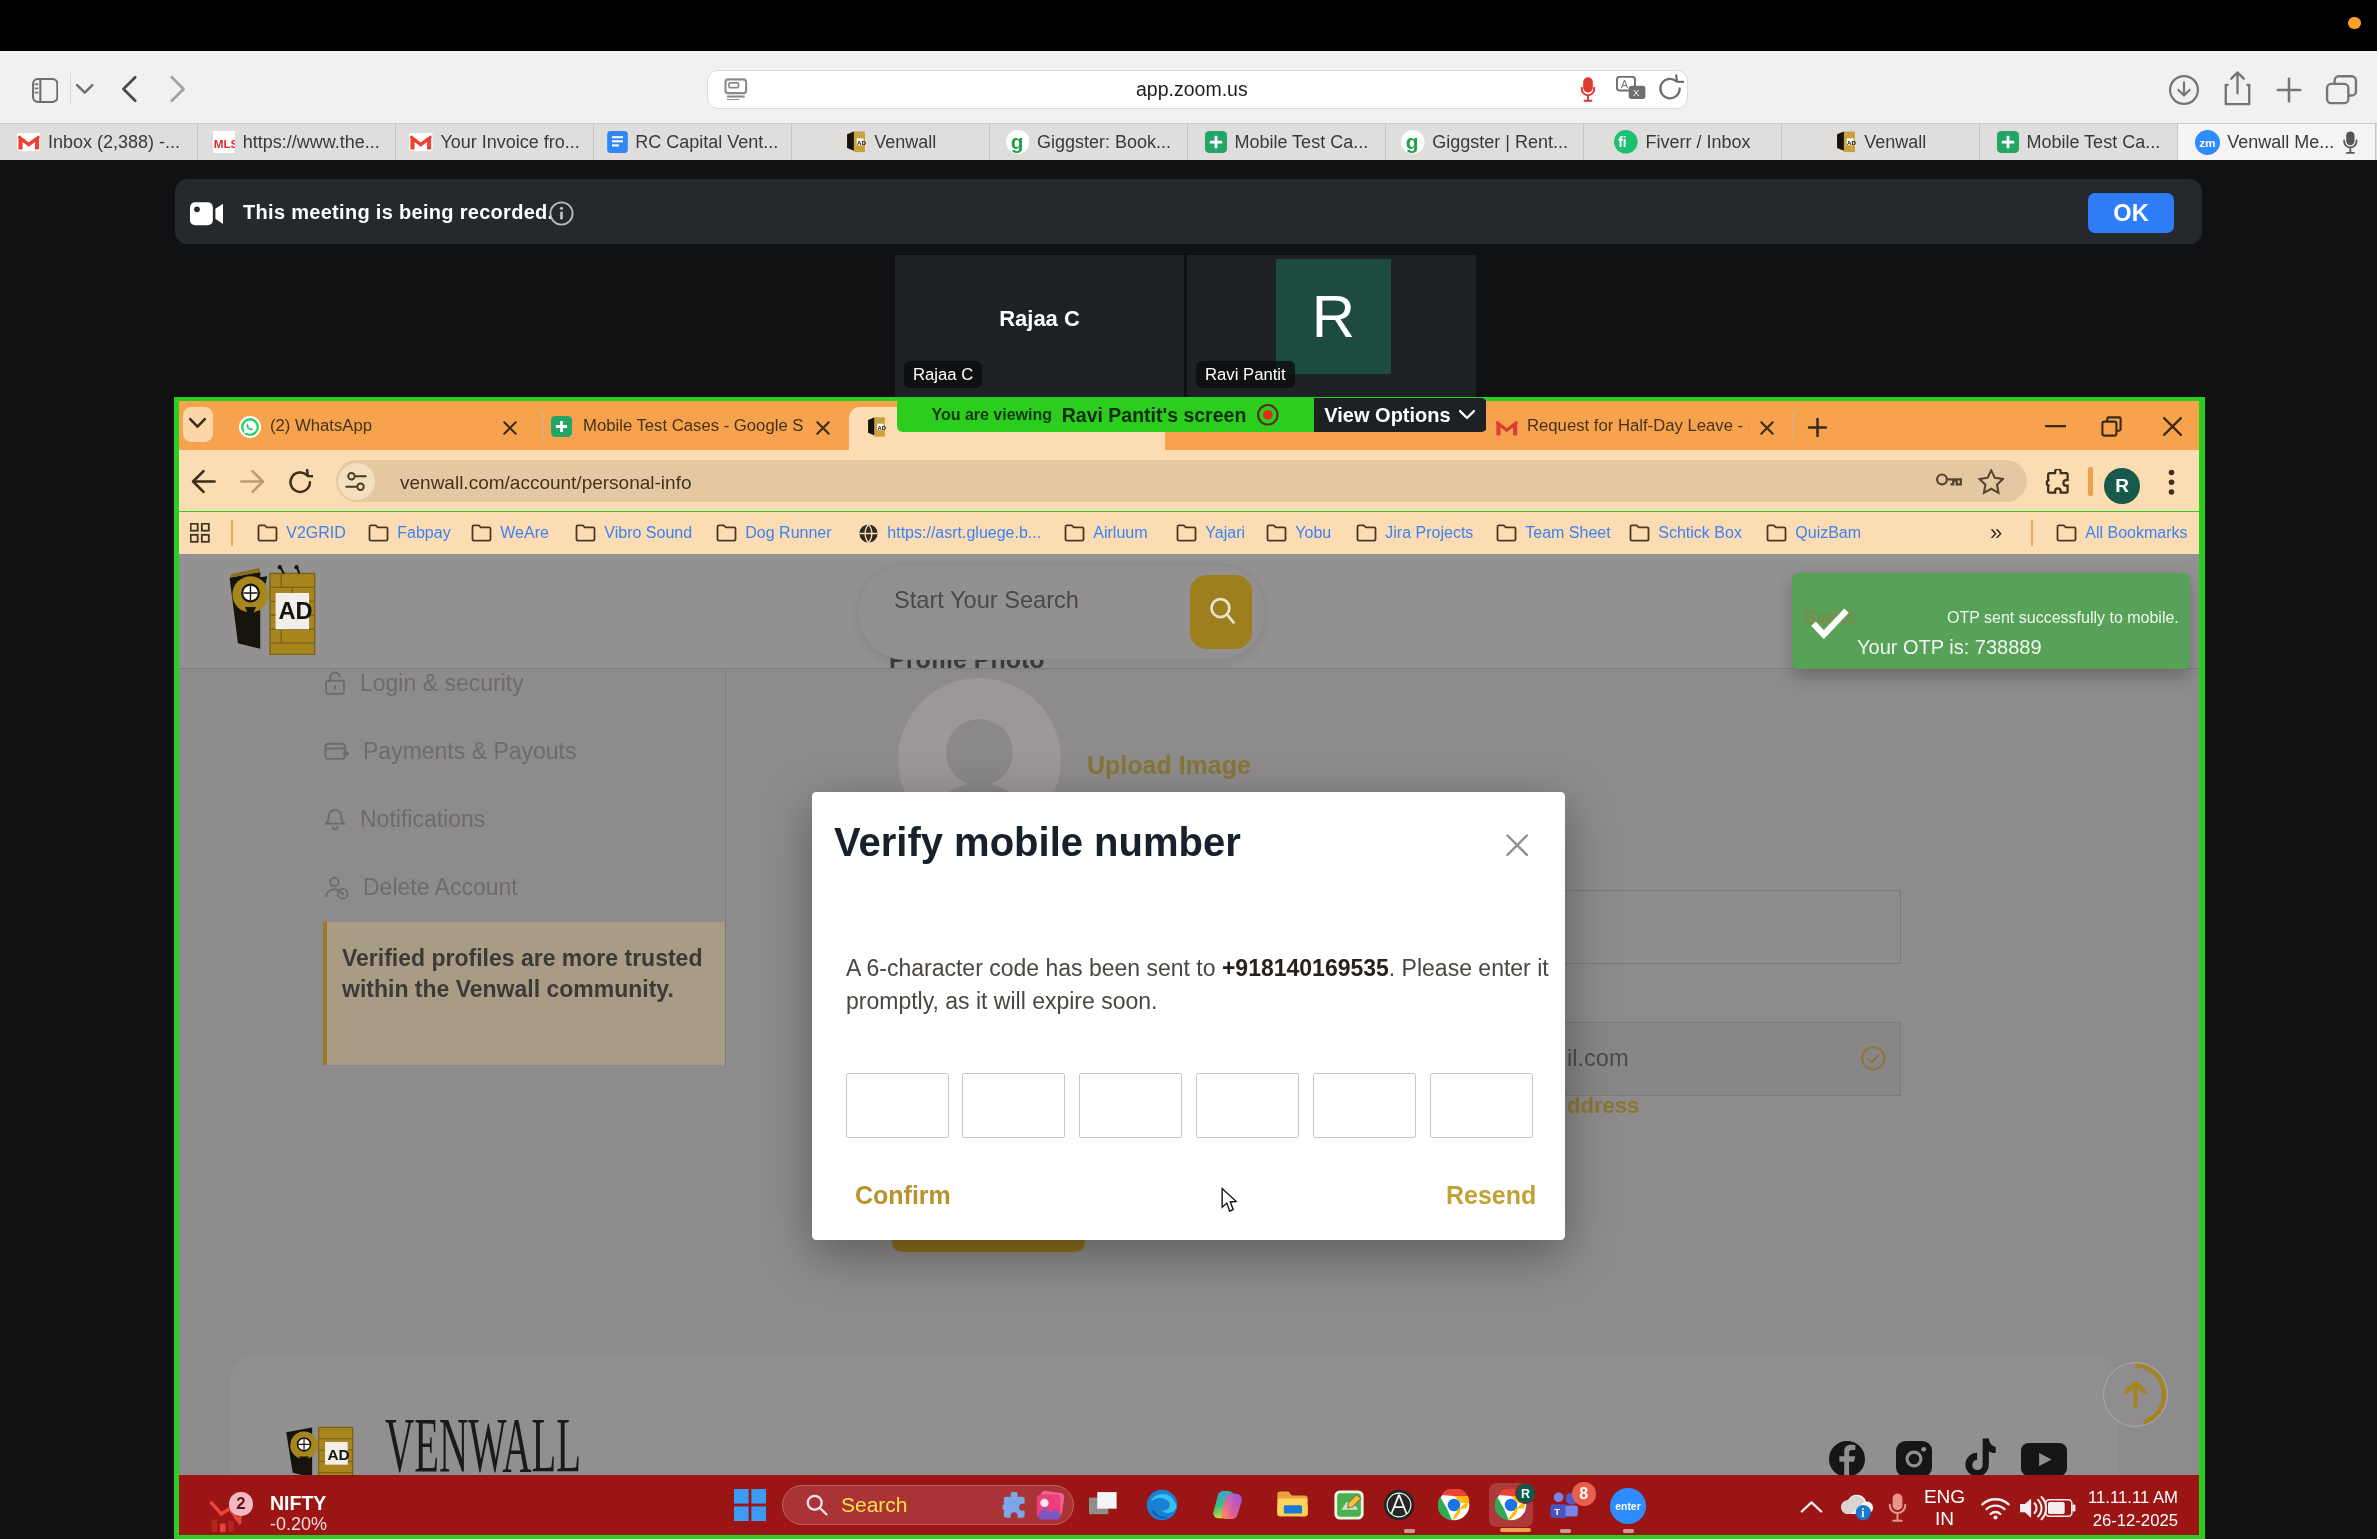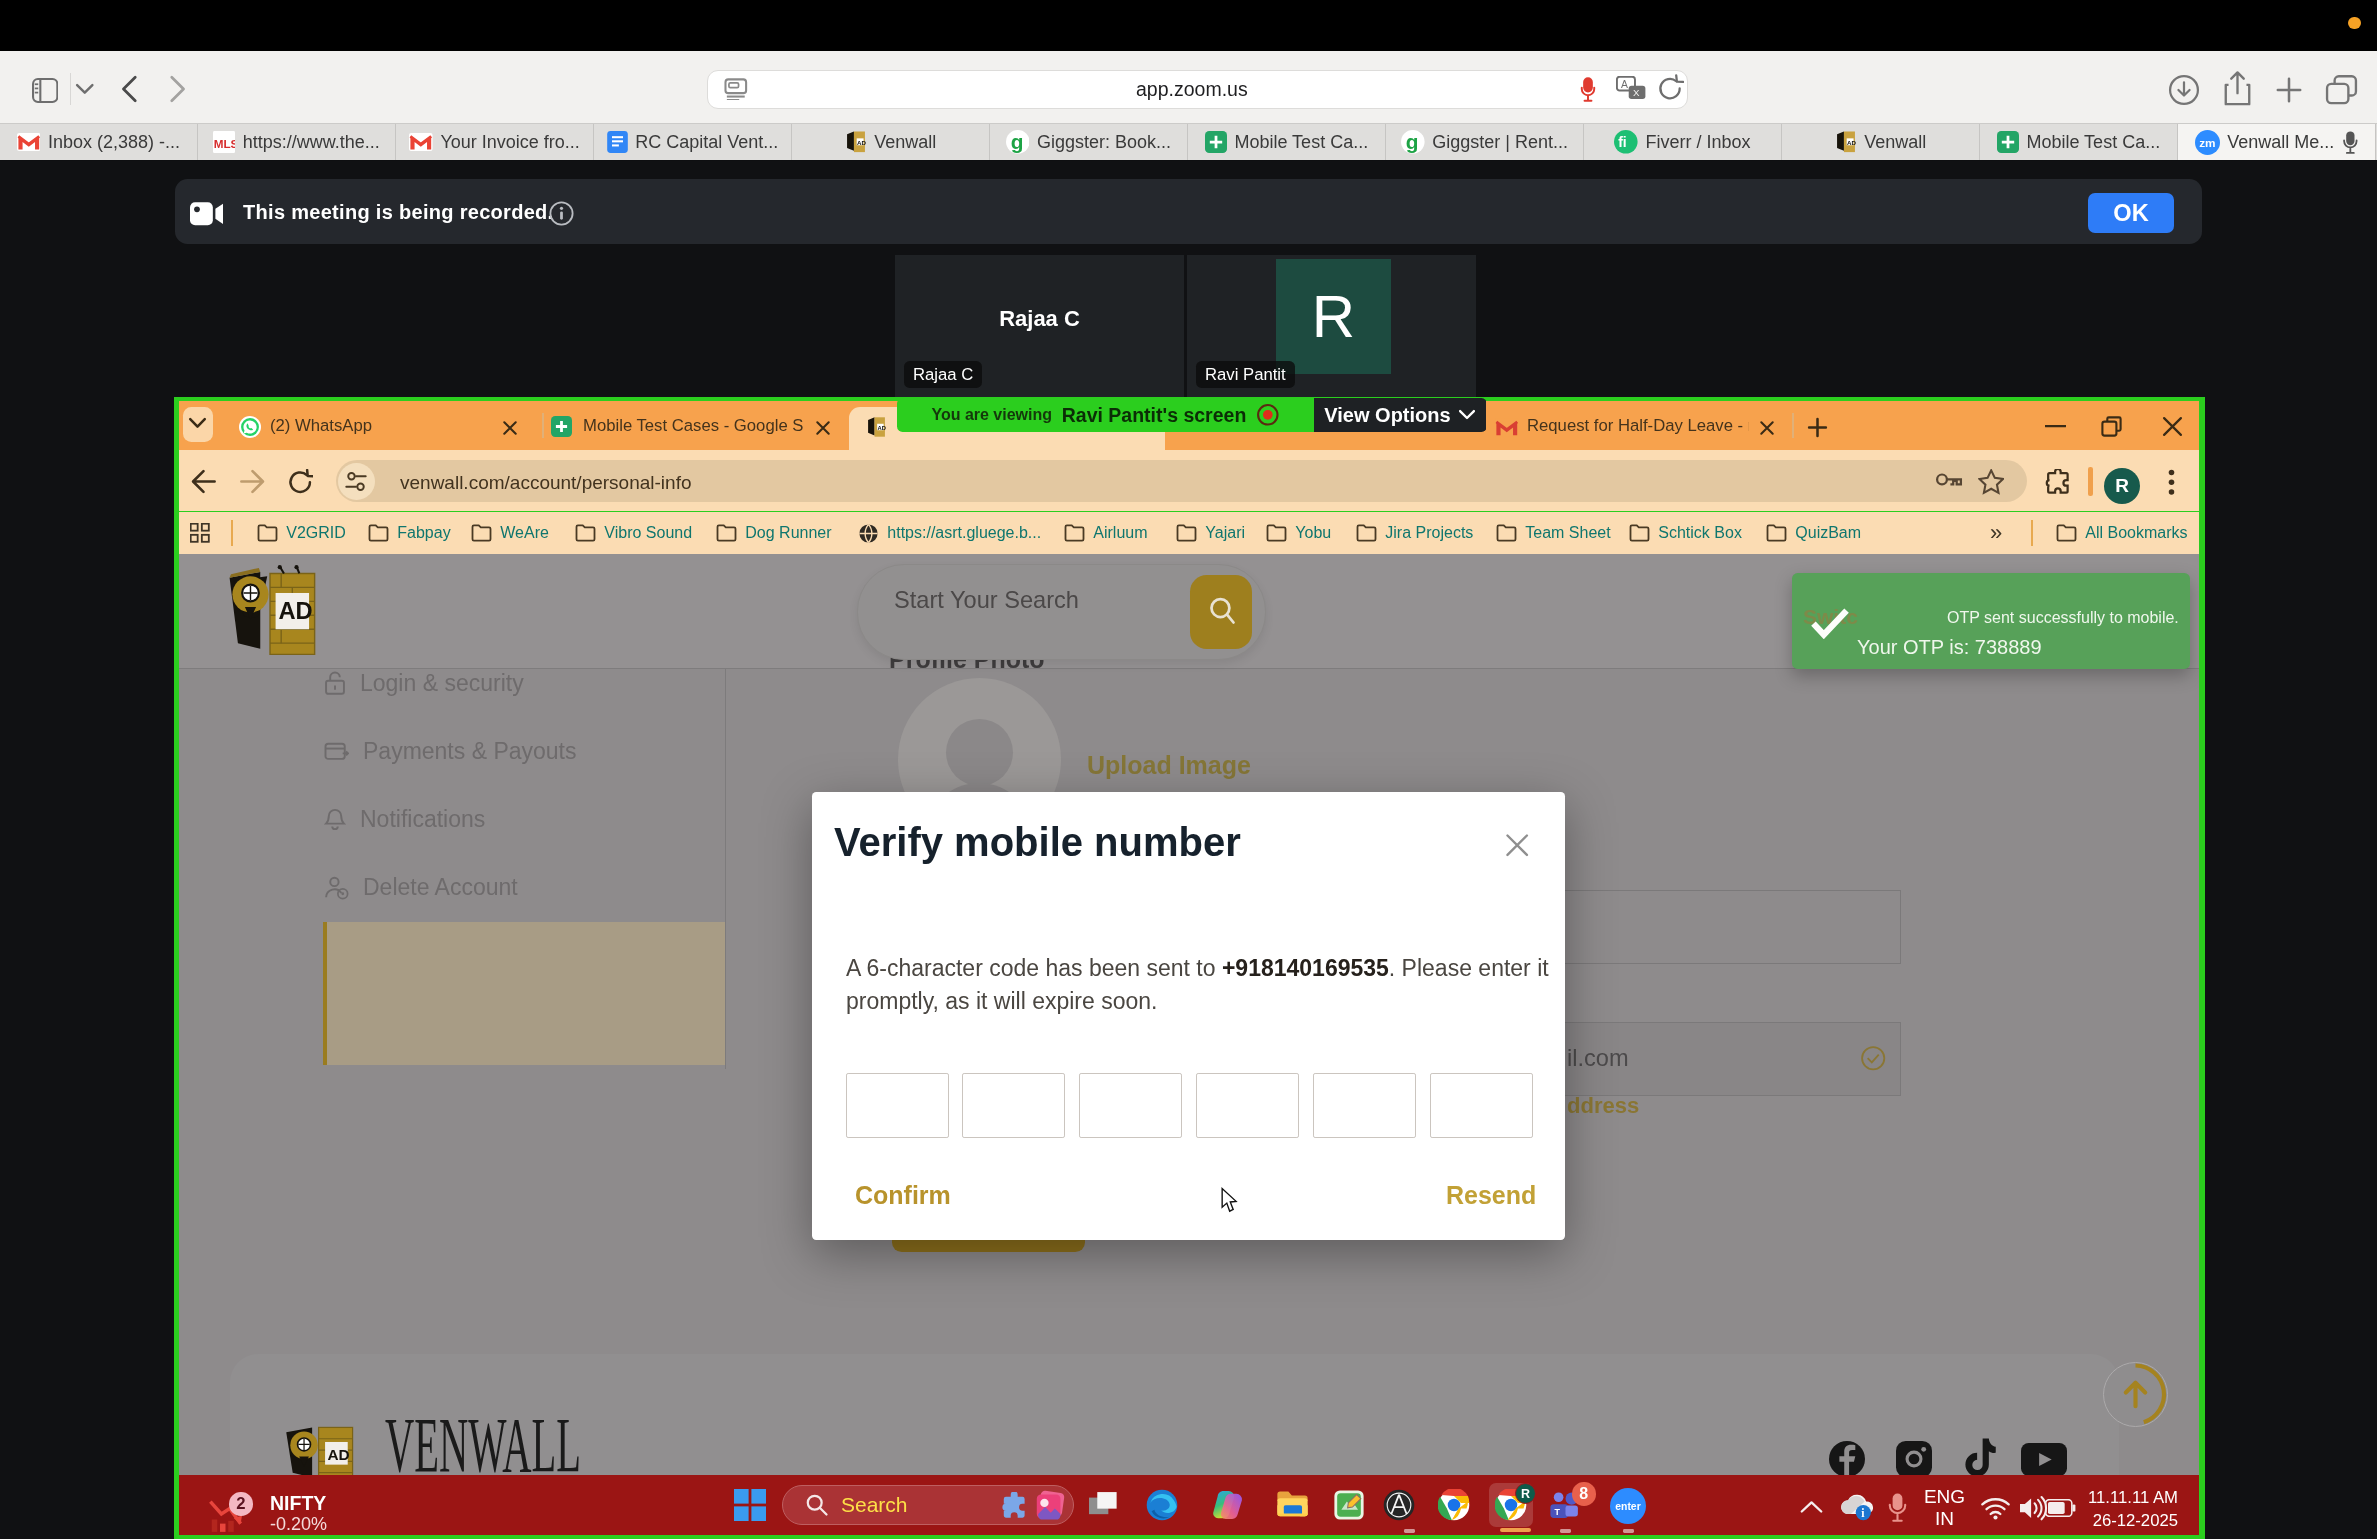--- a/index.html
+++ b/index.html
@@ -29,21 +29,21 @@
 #chip2{left:1196px}
 #ravatar{left:1276px;top:259px;width:115px;height:115px;background:#1D4B40;color:#FFF;font-size:60px;font-weight:500;display:flex;align-items:center;justify-content:center}
 
 #frame{left:174px;top:397px;width:2031px;height:1142px;background:#2BCE1E}
 #tabstrip{left:179px;top:401px;width:2020px;height:49px;background:#F7A24D}
 #activetab{left:849px;top:407px;width:316px;height:44px;background:#FBDCB3;border-radius:11px 11px 0 0}
 #navbar{left:179px;top:450px;width:2020px;height:61px;background:#FBDCB3}
 #bookbar{left:179px;top:512px;width:2020px;height:42px;background:#FBDCB3}
 #urlpill{left:336px;top:460px;width:1691px;height:42px;background:#E3C8A1;border-radius:21.6px}
 #urltxt{left:400px;top:472px;font-size:19px;color:#42331F}
-.bmk{position:absolute;top:512px;height:42px;display:flex;align-items:center;gap:8.3px;font-size:16px;color:#0f766e;white-space:nowrap}
+.bmk{position:absolute;top:512px;height:42px;display:flex;align-items:center;gap:8.3px;font-size:16px;color:#3b82f6;white-space:nowrap}
 
 #gban{left:897px;top:398px;width:590px;height:34px;border-radius:5.6px;overflow:hidden;display:flex}
 #gbgreen{width:417px;height:34px;background:#2BCE1E;display:flex;align-items:center;justify-content:center;gap:9.7px}
 #gbdark{width:172px;height:34px;background:#1E2124;color:#FFF;display:flex;align-items:center;justify-content:center;gap:7px;font-size:20px;font-weight:600}
 
 #page{left:179px;top:554px;width:2020px;height:921px;background:#8E8B8C;overflow:hidden}
 .pg{position:absolute}
 #phead{left:0;top:0;width:2020px;height:115px;background:#949192;border-bottom:1.4px solid #7E7C7D;box-sizing:border-box}
 #searchpill{z-index:2;left:678px;top:10.4px;width:407px;height:94px;background:#929090;border:0.7px solid #8B8988;border-radius:47px;box-shadow:0 4.2px 9.7px rgba(0,0,0,0.08)}
 #searchtxt{z-index:3;left:715px;top:33px;font-size:23.6px;color:#4B4848}
@@ -416,20 +416,21 @@
         <path d="M16 4 a9 9 0 0 1 9 9 c0 7 2 9 4 11 H3 c2-2 4-4 4-11 a9 9 0 0 1 9-9z" fill="none" stroke="#6E6B6C" stroke-width="2.8"></path>
         <path d="M12 28 a4 4 0 0 0 8 0" fill="none" stroke="#6E6B6C" stroke-width="2.8"></path>
       </svg>Notifications</div>
 <div class="pg sbitem" style="top:320px"><svg width="25" height="25" viewBox="0 0 36 36">
         <circle cx="15" cy="10" r="6" fill="none" stroke="#6E6B6C" stroke-width="2.8"></circle>
         <path d="M3 32 a12 12 0 0 1 22-6" fill="none" stroke="#6E6B6C" stroke-width="2.8"></path>
         <circle cx="27" cy="27" r="7" fill="none" stroke="#6E6B6C" stroke-width="2.5"></circle>
         <circle cx="27" cy="27" r="2" fill="#6E6B6C"></circle>
       </svg>Delete Account</div>
 <div class="pg" id="notebox"></div>
+<div class="pg" id="notetxt">Verified profiles are more trusted<br>within the Venwall community.</div>
 <div class="pg" id="vdivider"></div>
 <div class="pg" id="footer"></div>
 <svg class="pg" style="left:104px;top:870px" width="89" height="57" viewBox="0 0 110 70">
 <path d="M4 10 L36 4 V66 L12 60 Z" fill="#16130D"></path>
       <circle cx="26" cy="26" r="17" fill="#A8861E"></circle>
       <circle cx="26" cy="25" r="8" fill="#fff" stroke="#16130D" stroke-width="2"></circle>
       <path d="M26 18 v14 M19 25 h14" stroke="#16130D" stroke-width="1.5"></path>
       <path d="M20 40 l6 13 6-13" fill="#16130D"></path>
 <rect x="44" y="4" width="42" height="62" fill="#A8861E" stroke="#7A6318" stroke-width="1.5"></rect>
       <g stroke="#7A6318" stroke-width="1.5">

